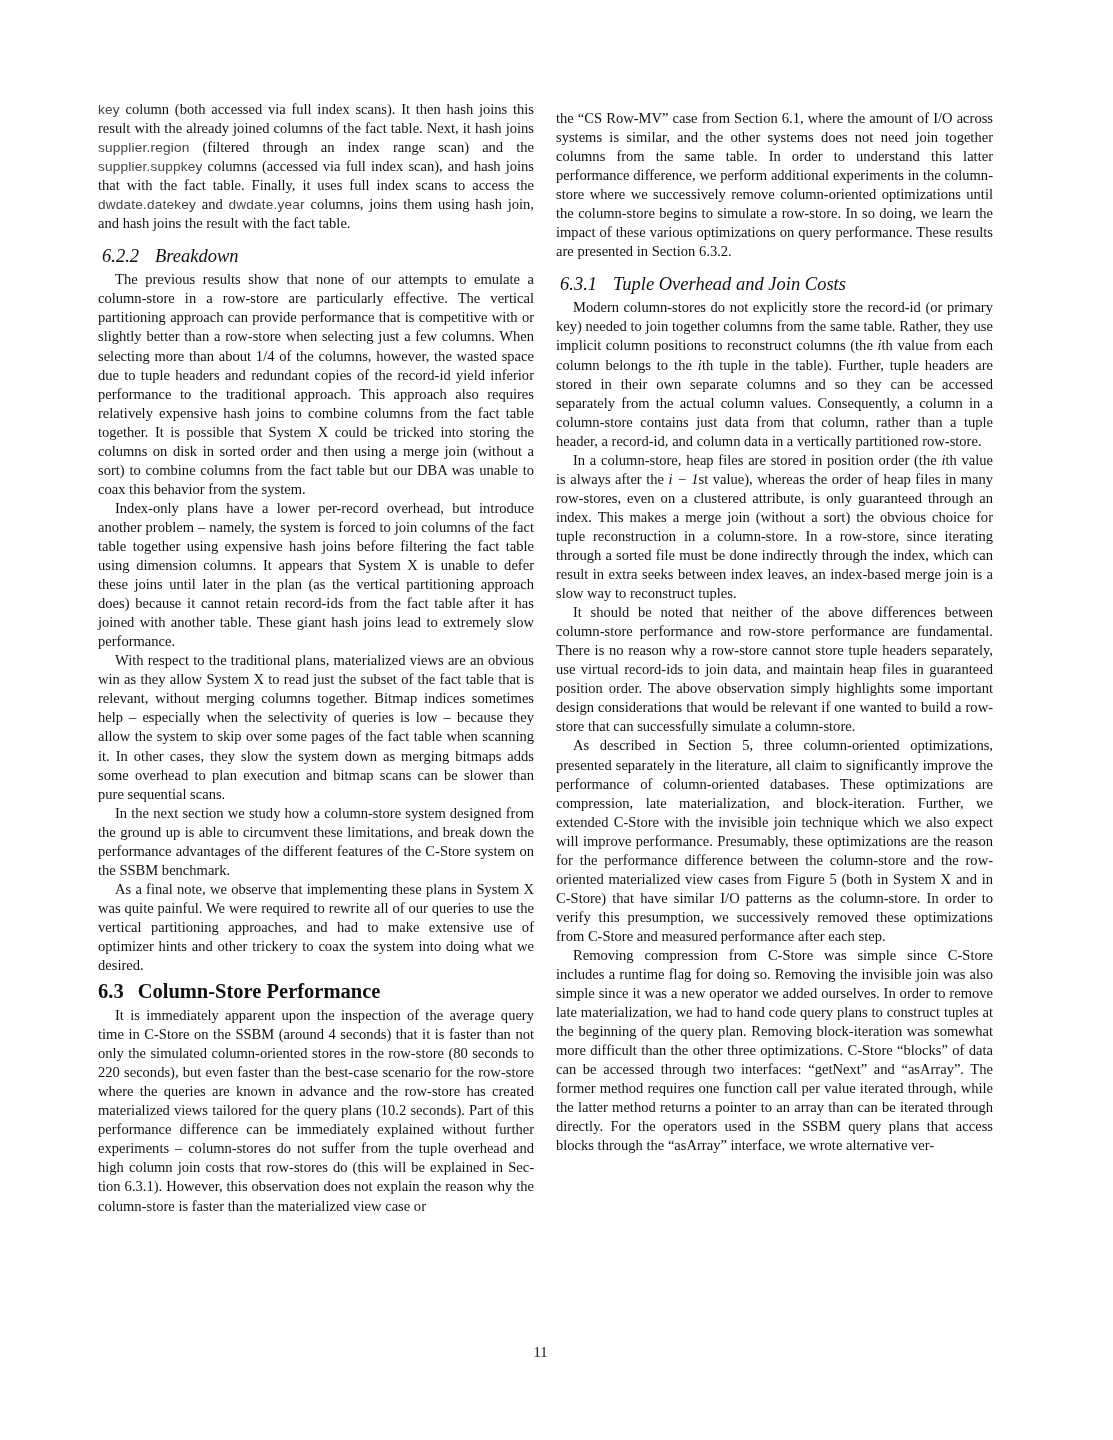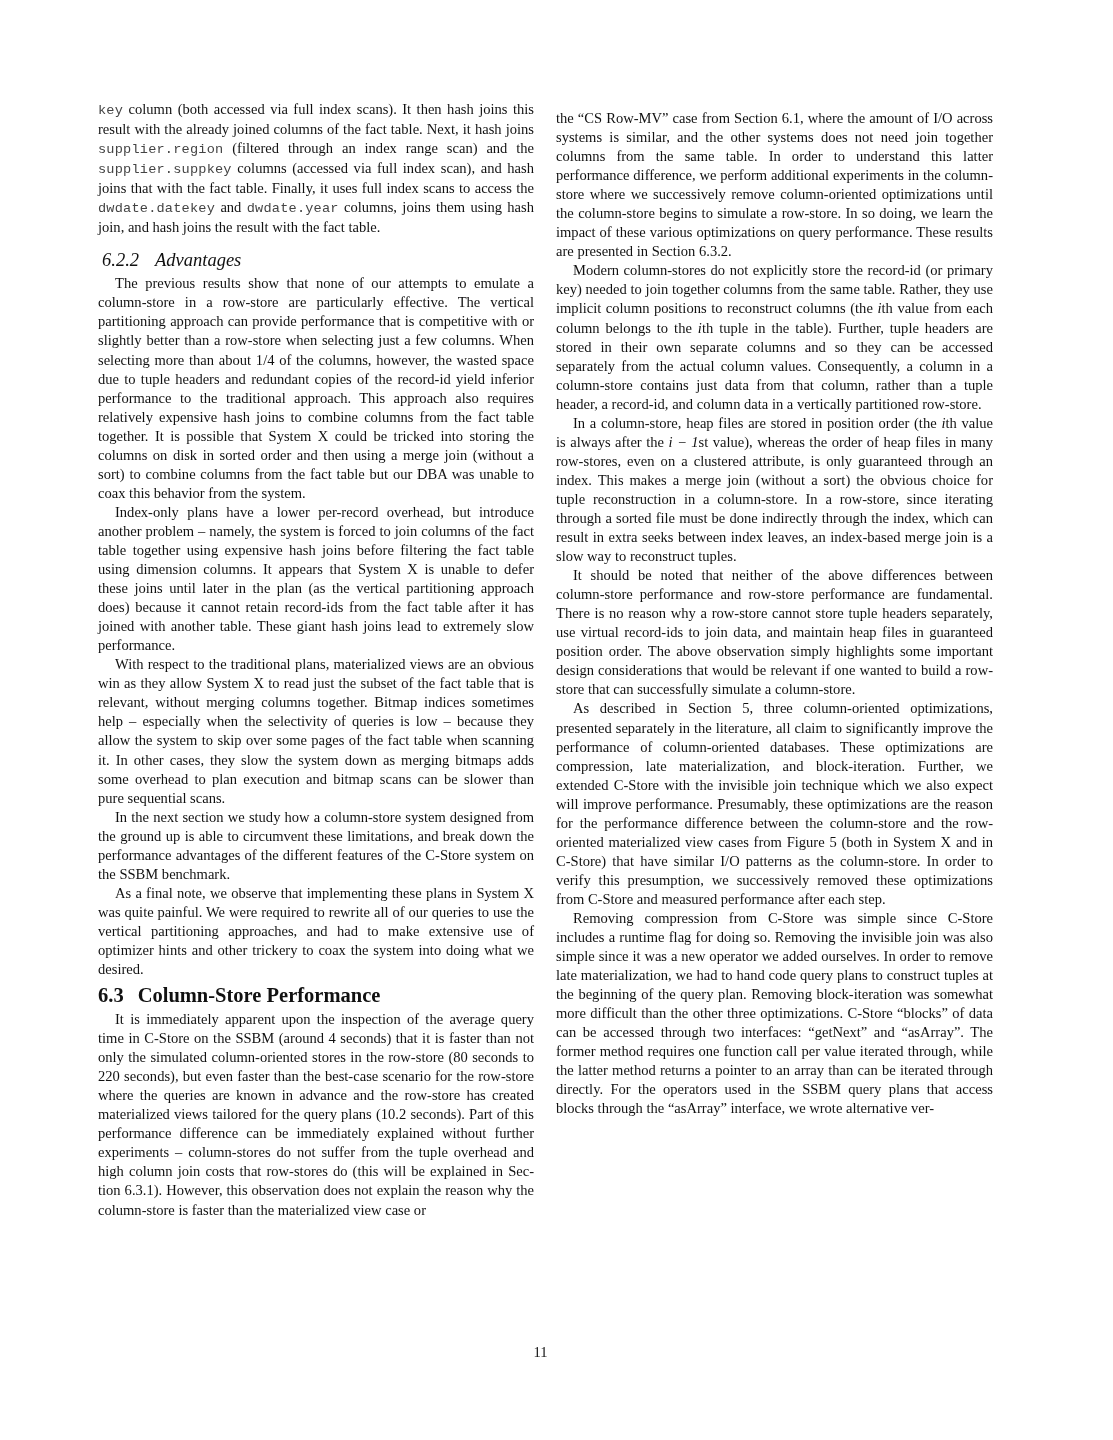--- a/index.html
+++ b/index.html
@@ -10,21 +10,21 @@
   }
   .col {
     position: absolute; top: 100px; width: 436px;
     font-size: 14.55px; line-height: 19.05px;
     text-align: justify; hyphens: manual;
   }
   .col-left { left: 98px; }
   .col-right { left: 556px; width: 437px; margin-top: 9px; }
   p { margin: 0; text-indent: 17px; }
   p.noindent { text-indent: 0; }
-  .mono { font-family: Liberation Mono, monospace; font-size: 13.6px; color: #444; letter-spacing: 0.2px; }
+  .mono { font-family: Liberation Sans, sans-serif; font-size: 13.6px; color: #444; letter-spacing: 0.2px; }
   .subsec {
     font-style: italic; font-size: 18.5px; line-height: 22px;
     margin: 12px 0 3px 4px; font-weight: normal;
   }
   .subsec .num { margin-right: 16px; }
   .sec {
     font-weight: bold; font-size: 20.5px; line-height: 24px;
     margin: 4px 0 3px 0;
   }
   .sec .num { margin-right: 14px; }
@@ -33,34 +33,35 @@
     position: absolute; top: 1344px; left: 0; width: 1081px; text-align: center;
     font-size: 14.5px;
   }
 </style>
 </head>
 <body>
 
 <div class="col col-left">
   <p class="noindent"><span class="mono">key</span><span> column (both accessed via full index scans). It then hash joins this result with the already joined columns of the fact table. Next, it hash joins </span><span class="mono">supplier.region</span><span> (filtered through an in­de­x range scan) and the </span><span class="mono">supplier.suppkey</span><span> columns (accessed via full index scan), and hash joins that with the fact table. Fi­nally, it uses full index scans to access the </span><span class="mono">dwdate.datekey</span><span> and </span><span class="mono">dwdate.year</span><span> columns, joins them using hash join, and hash joins the result with the fact table.</span></p>
 
-  <h3 class="subsec"><span class="num">6.2.2</span><span>Advantages</span></h3>
+  <h3 class="subsec"><span class="num">6.2.2</span><span>Breakdown</span></h3>
   <p>The previous results show that none of our attempts to emulate a column-store in a row-store are particularly effective. The vertical partitioning approach can provide performance that is competitive with or slightly better than a row-store when selecting just a few columns. When selecting more than about 1/4 of the columns, how­ever, the wasted space due to tuple headers and redundant copies of the record-id yield inferior performance to the traditional approach. This approach also requires relatively expensive hash joins to com­bine columns from the fact table together. It is possible that System X could be tricked into storing the columns on disk in sorted order and then using a merge join (without a sort) to combine columns from the fact table but our DBA was unable to coax this behavior from the system.</p>
   <p>Index-only plans have a lower per-record overhead, but introduce another problem – namely, the system is forced to join columns of the fact table together using expensive hash joins before filtering the fact table using dimension columns. It appears that System X is unable to defer these joins until later in the plan (as the vertical par­titioning approach does) because it cannot retain record-ids from the fact table after it has joined with another table. These giant hash joins lead to extremely slow performance.</p>
   <p>With respect to the traditional plans, materialized views are an obvious win as they allow System X to read just the subset of the fact table that is relevant, without merging columns together. Bitmap indices sometimes help – especially when the selectivity of queries is low – because they allow the system to skip over some pages of the fact table when scanning it. In other cases, they slow the system down as merging bitmaps adds some overhead to plan execution and bitmap scans can be slower than pure sequential scans.</p>
   <p>In the next section we study how a column-store system designed from the ground up is able to circumvent these limitations, and break down the performance advantages of the different features of the C-Store system on the SSBM benchmark.</p>
   <p>As a final note, we observe that implementing these plans in Sys­tem X was quite painful. We were required to rewrite all of our queries to use the vertical partitioning approaches, and had to make extensive use of optimizer hints and other trickery to coax the sys­tem into doing what we desired.</p>
 
   <h2 class="sec"><span class="num">6.3</span><span>Column-Store Performance</span></h2>
   <p>It is immediately apparent upon the inspection of the average query time in C-Store on the SSBM (around 4 seconds) that it is faster than not only the simulated column-oriented stores in the row-store (80 seconds to 220 seconds), but even faster than the best-case scenario for the row-store where the queries are known in advance and the row-store has created materialized views tailored for the query plans (10.2 seconds). Part of this performance dif­ference can be immediately explained without further experiments – column-stores do not suffer from the tuple overhead and high column join costs that row-stores do (this will be explained in Sec­tion 6.3.1). However, this observation does not explain the reason why the column-store is faster than the materialized view case or</p>
 </div>
 
 <div class="col col-right">
   <p class="noindent">the “CS Row-MV” case from Section 6.1, where the amount of I/O across systems is similar, and the other systems does not need join together columns from the same table. In order to understand this latter performance difference, we perform additional experi­ments in the column-store where we successively remove column-oriented optimizations until the column-store begins to simulate a row-store. In so doing, we learn the impact of these various op­timizations on query performance. These results are presented in Section 6.3.2.</p>
 
+  <h3 class="subsec"><span class="num">6.3.1</span><span>Tuple Overhead and Join Costs</span></h3>
   <p><span>Modern column-stores do not explicitly store the record-id (or primary key) needed to join together columns from the same table. Rather, they use implicit column positions to reconstruct columns (the </span><span class="math">i</span><span>th value from each column belongs to the </span><span class="math">i</span><span>th tuple in the ta­ble). Further, tuple headers are stored in their own separate columns and so they can be accessed separately from the actual column val­ues. Consequently, a column in a column-store contains just data from that column, rather than a tuple header, a record-id, and col­umn data in a vertically partitioned row-store.</span></p>
   <p><span>In a column-store, heap files are stored in position order (the </span><span class="math">i</span><span>th value is always after the </span><span class="math">i − 1</span><span>st value), whereas the order of heap files in many row-stores, even on a clustered attribute, is only guaranteed through an index. This makes a merge join (without a sort) the obvious choice for tuple reconstruction in a column-store. In a row-store, since iterating through a sorted file must be done indirectly through the index, which can result in extra seeks between index leaves, an index-based merge join is a slow way to reconstruct tuples.</span></p>
   <p>It should be noted that neither of the above differences between column-store performance and row-store performance are funda­mental. There is no reason why a row-store cannot store tuple headers separately, use virtual record-ids to join data, and main­tain heap files in guaranteed position order. The above observation simply highlights some important design considerations that would be relevant if one wanted to build a row-store that can successfully simulate a column-store.</p>
 
   <p>As described in Section 5, three column-oriented optimizations, presented separately in the literature, all claim to significantly im­prove the performance of column-oriented databases. These opti­mizations are compression, late materialization, and block-iteration. Further, we extended C-Store with the invisible join technique which we also expect will improve performance. Presumably, these op­timizations are the reason for the performance difference between the column-store and the row-oriented materialized view cases from Figure 5 (both in System X and in C-Store) that have similar I/O patterns as the column-store. In order to verify this presumption, we successively removed these optimizations from C-Store and measured performance after each step.</p>
   <p>Removing compression from C-Store was simple since C-Store includes a runtime flag for doing so. Removing the invisible join was also simple since it was a new operator we added ourselves. In order to remove late materialization, we had to hand code query plans to construct tuples at the beginning of the query plan. Remov­ing block-iteration was somewhat more difficult than the other three optimizations. C-Store “blocks” of data can be accessed through two interfaces: “getNext” and “asArray”. The former method re­quires one function call per value iterated through, while the latter method returns a pointer to an array than can be iterated through di­rectly. For the operators used in the SSBM query plans that access blocks through the “asArray” interface, we wrote alternative ver-</p>
 </div>
 
 <div class="page-number">11</div>
 

